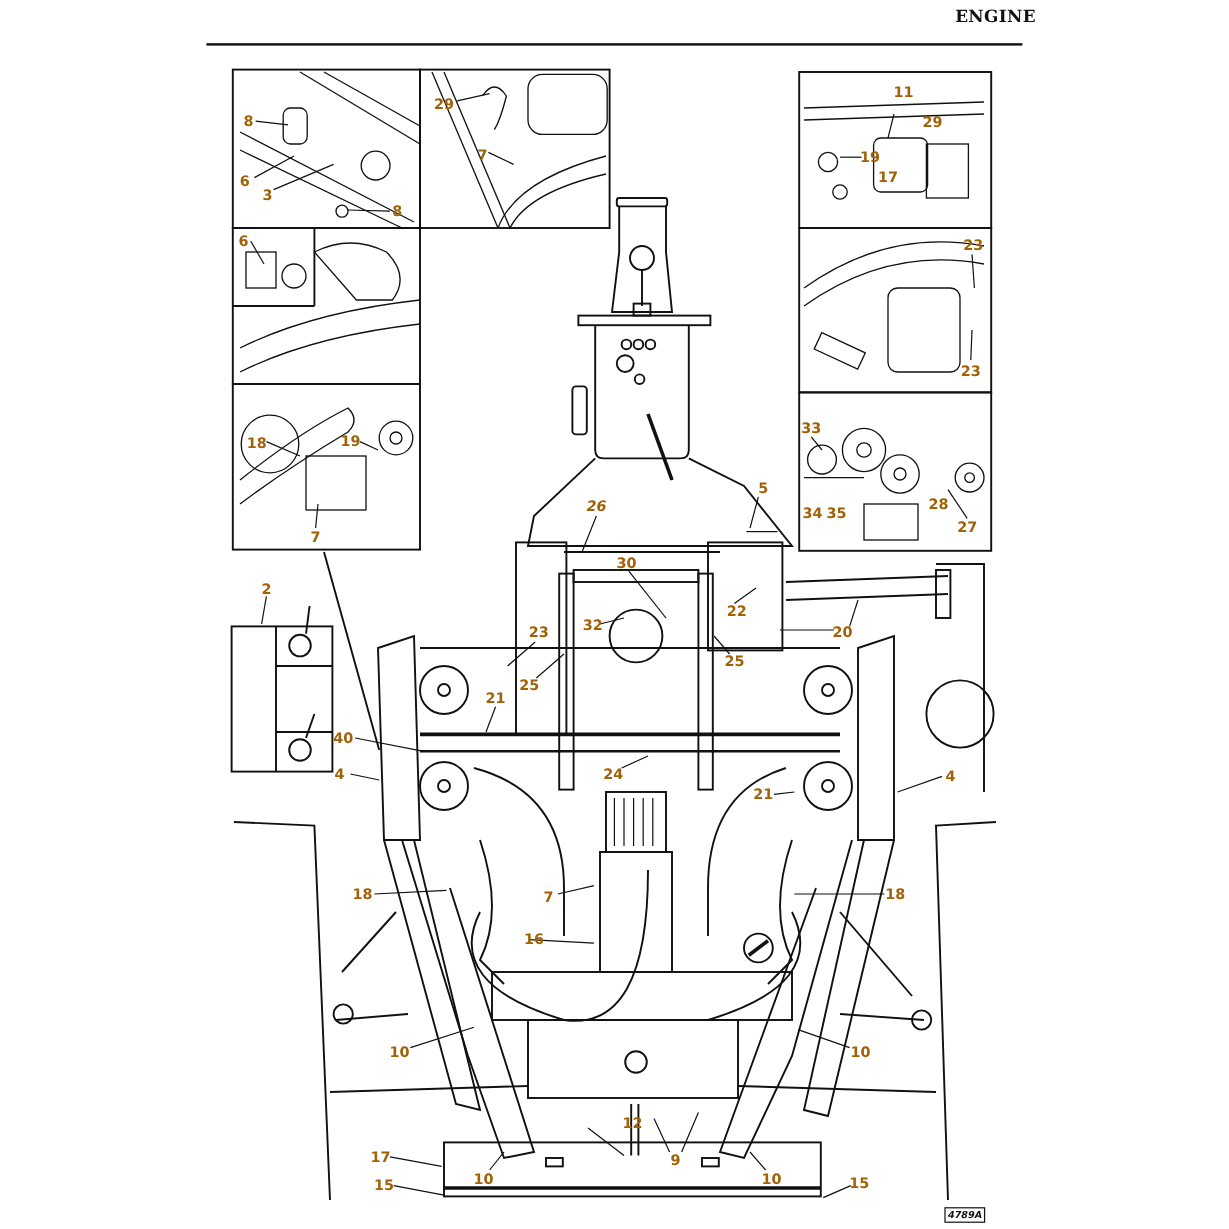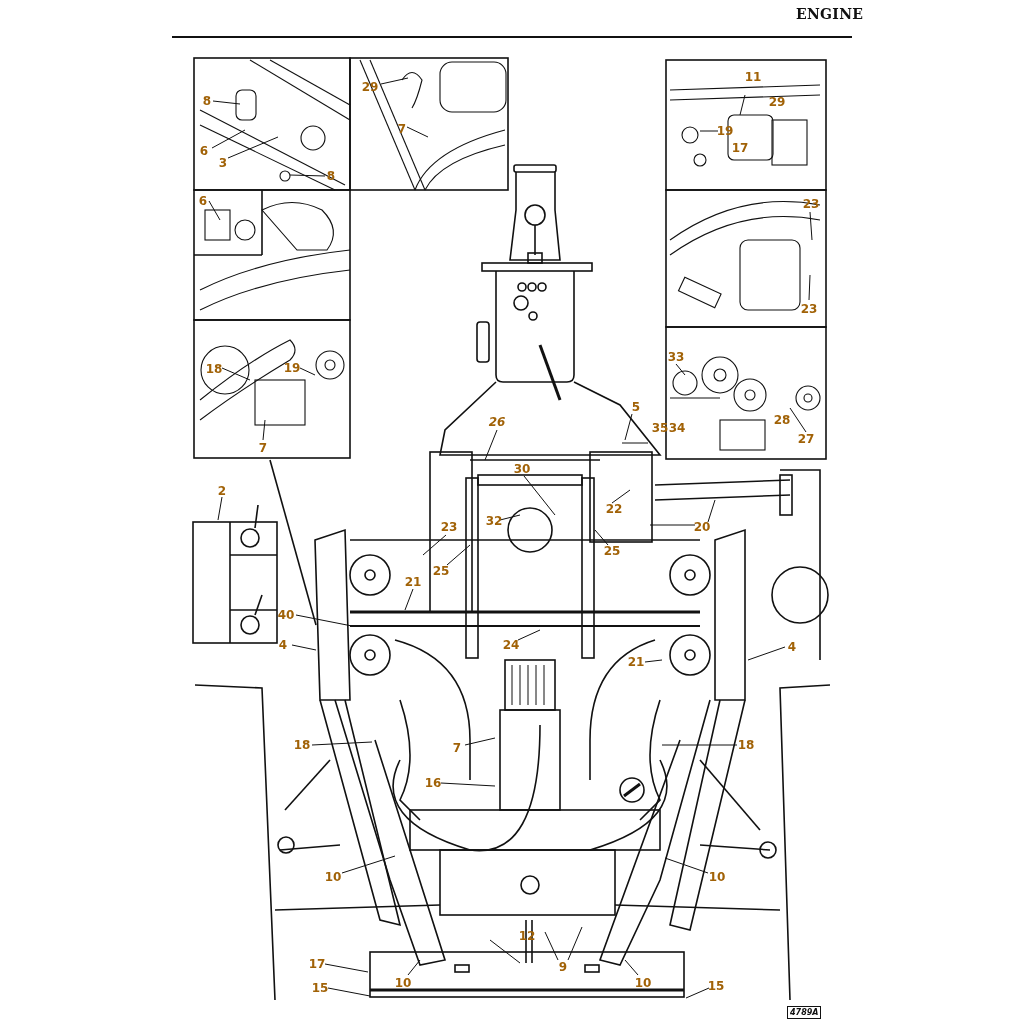--- a/index.html
+++ b/index.html
@@ -257,42 +257,42 @@
     <div class="callout" style="left: 292px; top: 368px;">19</div>
     <div class="callout" style="left: 263px; top: 448px;">7</div>
     <div class="callout" style="left: 753px; top: 77px;">11</div>
     <div class="callout" style="left: 777px; top: 102px;">29</div>
     <div class="callout" style="left: 725px; top: 131px;">19</div>
     <div class="callout" style="left: 740px; top: 148px;">17</div>
     <div class="callout" style="left: 811px; top: 204px;">23</div>
     <div class="callout" style="left: 809px; top: 309px;">23</div>
     <div class="callout" style="left: 676px; top: 357px;">33</div>
     <div class="callout" style="left: 677px; top: 428px; text-align: right;">34</div>
-    <div class="callout" style="left: 660px; top: 428px;">35</div>
+    <div class="callout" style="left: 697px; top: 428px;">35</div>
     <div class="callout" style="left: 782px; top: 420px;">28</div>
     <div class="callout" style="left: 806px; top: 439px;">27</div>
     <div class="callout" style="left: 497px; top: 422px; font-style: italic;">26</div>
     <div class="callout" style="left: 636px; top: 407px;">5</div>
     <div class="callout" style="left: 522px; top: 469px;">30</div>
     <div class="callout" style="left: 614px; top: 509px;">22</div>
     <div class="callout" style="left: 702px; top: 527px;">20</div>
     <div class="callout" style="left: 449px; top: 527px;">23</div>
     <div class="callout" style="left: 494px; top: 521px;">32</div>
     <div class="callout" style="left: 441px; top: 571px;">25</div>
     <div class="callout" style="left: 612px; top: 551px;">25</div>
     <div class="callout" style="left: 222px; top: 491px;">2</div>
     <div class="callout" style="left: 413px; top: 582px;">21</div>
     <div class="callout" style="left: 286px; top: 615px;">40</div>
     <div class="callout" style="left: 283px; top: 645px;">4</div>
     <div class="callout" style="left: 511px; top: 645px;">24</div>
     <div class="callout" style="left: 636px; top: 662px;">21</div>
     <div class="callout" style="left: 792px; top: 647px;">4</div>
     <div class="callout" style="left: 302px; top: 745px;">18</div>
     <div class="callout" style="left: 457px; top: 748px;">7</div>
-    <div class="callout" style="left: 433px; top: 783px;">16</div>
+    <div class="callout" style="left: 445px; top: 783px;">16</div>
     <div class="callout" style="left: 746px; top: 745px;">18</div>
     <div class="callout" style="left: 333px; top: 877px;">10</div>
     <div class="callout" style="left: 717px; top: 877px;">10</div>
     <div class="callout" style="left: 484px; top: 936px; margin-left: 43px;">12</div>
     <div class="callout" style="left: 563px; top: 967px;">9</div>
     <div class="callout" style="left: 317px; top: 964px;">17</div>
     <div class="callout" style="left: 320px; top: 988px;">15</div>
     <div class="callout" style="left: 403px; top: 983px;">10</div>
     <div class="callout" style="left: 643px; top: 983px;">10</div>
     <div class="callout" style="left: 716px; top: 986px;">15</div>

